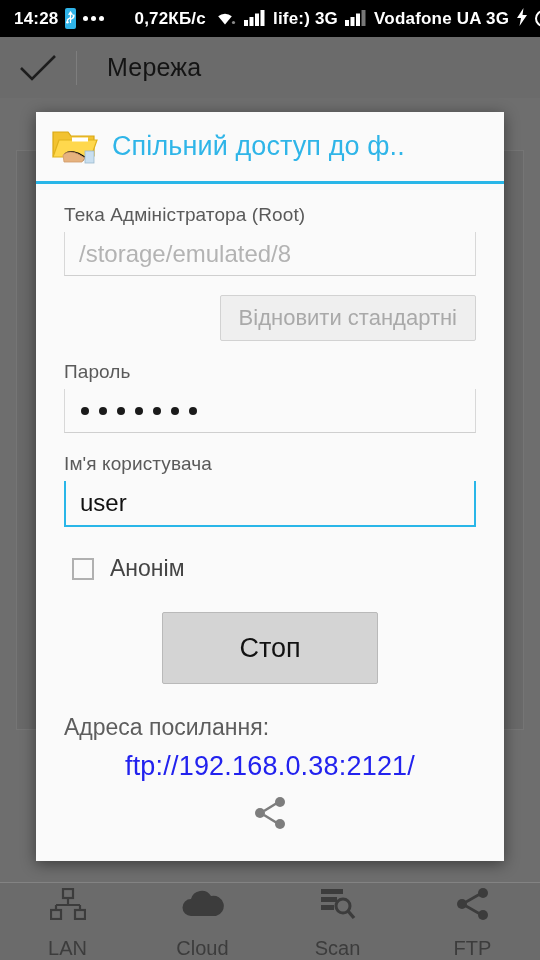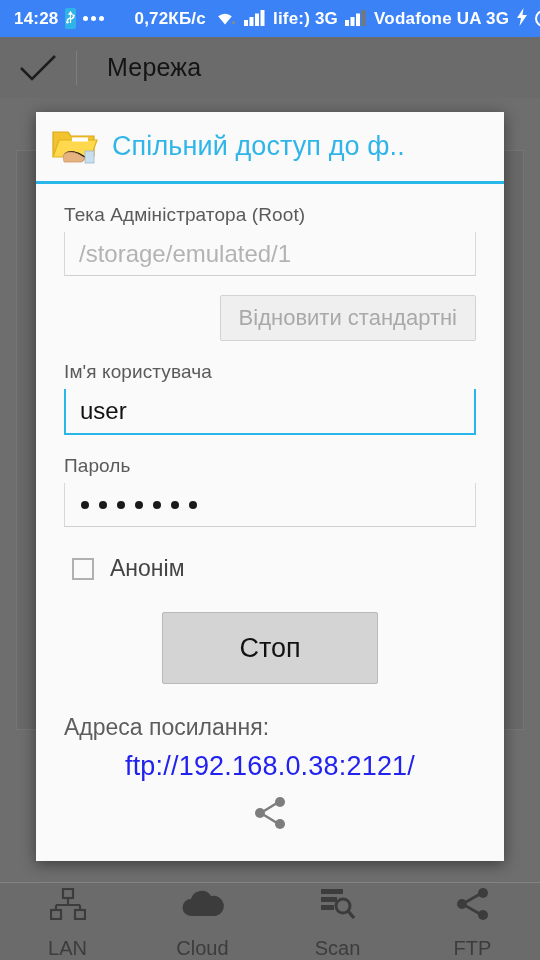--- a/index.html
+++ b/index.html
@@ -17,21 +17,21 @@
     height: 960px;
     background: #6e6e6e;
   }
 
   
   #status-bar {
     position: absolute;
     top: 0; left: 0;
     width: 540px;
     height: 37px;
-    background: #3b82f6;
+    background: #000000;
     display: flex;
     align-items: center;
     padding: 0 8px 0 14px;
     gap: 7px;
   }
   .sb-text {
     color: #ffffff;
     font-size: 17px;
     font-weight: bold;
     letter-spacing: 0.2px;
@@ -398,45 +398,45 @@
           <rect x="35" y="27" width="9" height="12" fill="#c9dff0" stroke="#9cb8cc" stroke-width="0.8"></rect>
         </svg>
       </span>
       <span id="dialog-title">Спільний доступ до ф..</span>
     </div>
 
     <div id="dialog-body">
 
       <div>
         <div class="field-label">Тека Адміністратора (Root)</div>
-        <div class="field-input placeholder boxed-ends" placeholder="/storage/emulated/0">/storage/emulated/1</div>
+        <div class="field-input placeholder boxed-ends" placeholder="/storage/emulated/0">/storage/emulated/8</div>
       </div>
 
       <div class="restore-row">
         <button id="restore-btn">Відновити стандартні</button>
-      </div>
-
-      <div class="field-group">
-        <div class="field-label">Ім'я користувача</div>
-        <div class="field-input filled focused" placeholder="user">user</div>
       </div>
 
       <div class="field-group">
         <div class="field-label">Пароль</div>
         <div class="field-input boxed-ends" placeholder="Пароль">
           <span class="pw-dots" id="pw-dots">
               <i></i>
               <i></i>
               <i></i>
               <i></i>
               <i></i>
               <i></i>
               <i></i>
             </span>
         </div>
+      </div>
+
+      <div class="field-group">
+        <div class="field-label">Ім'я користувача</div>
+        <div class="field-input filled focused" placeholder="user">user</div>
       </div>
 
       <div class="checkbox-row">
         <span class="checkbox-box"></span>
         <span class="checkbox-label">Анонім</span>
       </div>
 
       <div class="stop-row">
         <button id="stop-btn">Стоп</button>
       </div>

